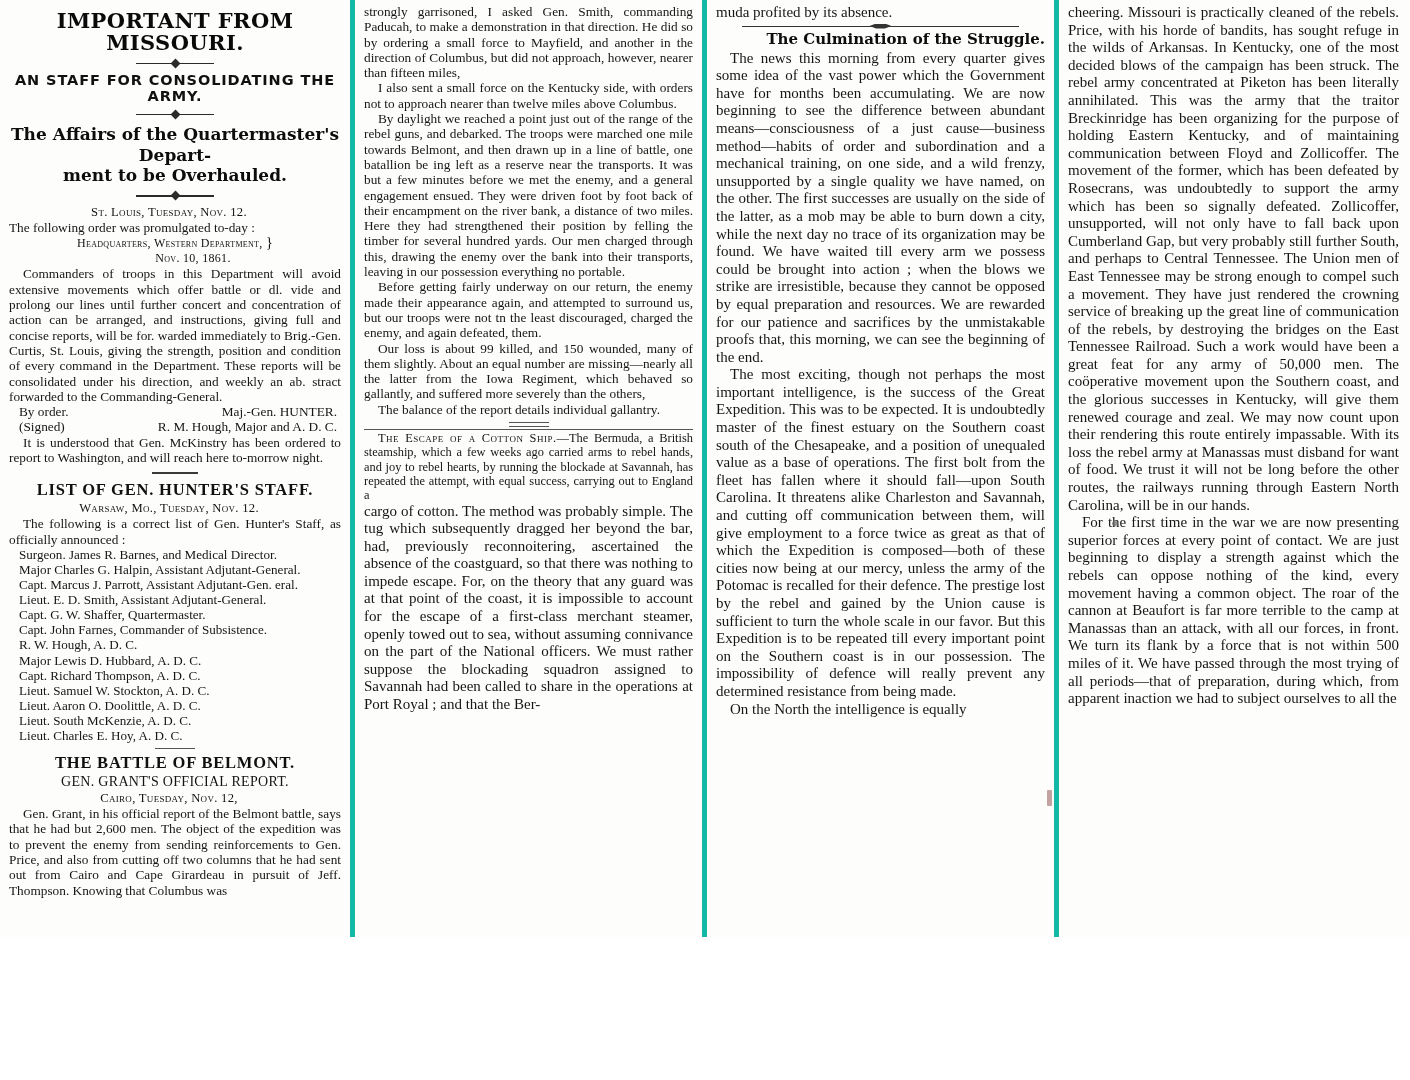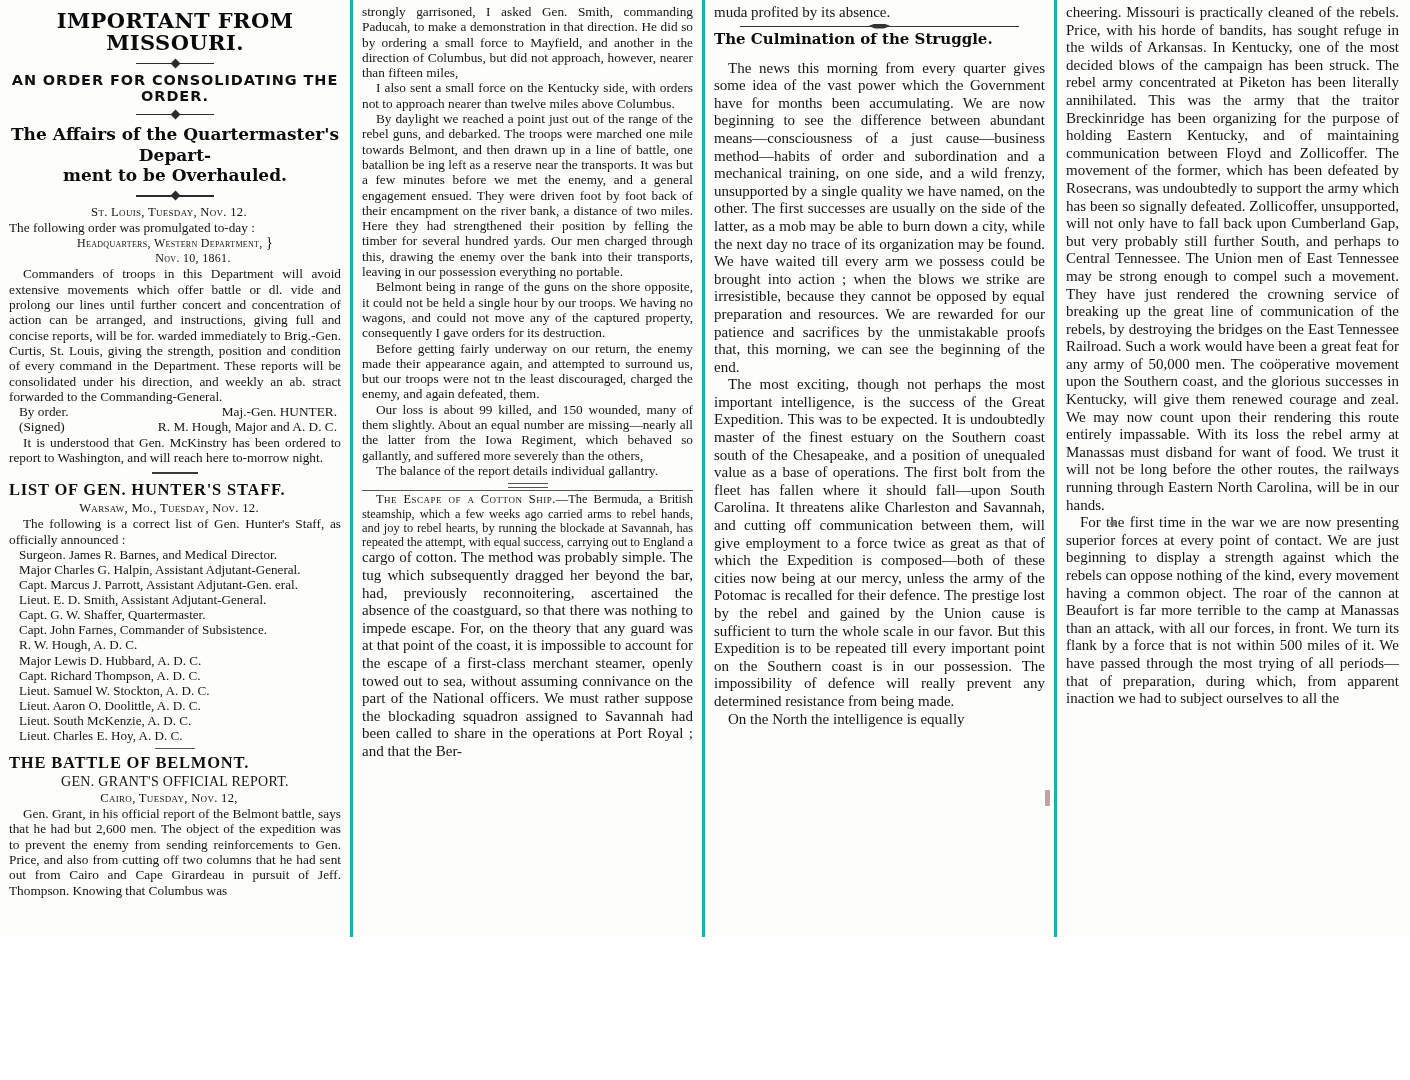--- a/index.html
+++ b/index.html
@@ -22,21 +22,21 @@
     display: flex;
     box-sizing: border-box;
   }
   .col {
     width: 352px;
     box-sizing: border-box;
     padding: 4px 9px 0 9px;
     position: relative;
     overflow: hidden;
   }
-  .col + .col { border-left: 3px solid #14b8a6; }
+  .col + .col { border-left: 5px solid #14b8a6; }
   .col-1 { width: 350px; }
   .col-4 { width: 354px; }
 
   
   .hl-1 {
     font-family: "DejaVu Serif", "Liberation Serif", serif;
     font-weight: bold;
     font-size: 21px;
     letter-spacing: 0.4px;
     text-align: center;
@@ -59,38 +59,39 @@
     font-weight: bold;
     font-size: 17px;
     text-align: center;
     line-height: 1.22;
     margin: 0;
     color: #0d0d0d;
   }
   .sec-head {
     font-family: "Liberation Serif", serif;
     font-size: 16.5px;
+    text-align: center;
     letter-spacing: 0.8px;
     margin: 3px 0 1px 0;
     color: #101010;
   }
   .sec-sub {
     font-family: "Liberation Serif", serif;
     font-size: 14px;
     text-align: center;
     letter-spacing: 0.9px;
     margin: 0 0 1px 0;
     color: #141414;
   }
   .subhead-bold {
     font-family: "DejaVu Serif", "Liberation Serif", serif;
     font-weight: bold;
     font-size: 15px;
-    text-align: left;
-    margin: 2px 0 12px 0;
+    text-align: right;
+    margin: 2px 0 2px 0;
     color: #0d0d0d;
   }
 
   
   .orn {
     width: 78px;
     height: 9px;
     margin: 5px auto 5px auto;
     position: relative;
   }
@@ -229,21 +230,21 @@
 </style>
 </head>
 <body>
 
 <div class="page">
 
   <div class="col col-1">
 
     <h1 class="hl-1">IMPORTANT FROM MISSOURI.</h1>
     <div class="orn"></div>
-    <h2 class="hl-2">AN ORDER FOR CONSOLIDATING THE ORDER.</h2>
+    <h2 class="hl-2">AN STAFF FOR CONSOLIDATING THE ARMY.</h2>
     <div class="orn"></div>
     <h3 class="hl-3">The Affairs of the Quartermaster's Depart-</h3>
     <h3 class="hl-3">ment to be Overhauled.</h3>
     <div class="orn"></div>
 
     <div class="dateline sc">St. Louis, Tuesday, Nov. 12.</div>
     <p class="body noind">The following order was promulgated to-day :</p>
 
     <div class="order-head sc">
       <span>Headquarters, Western Department,</span>
@@ -291,21 +292,20 @@
     <h4 class="sec-head">THE BATTLE OF BELMONT.</h4>
     <div class="sec-sub sc">GEN. GRANT'S OFFICIAL REPORT.</div>
     <div class="dateline sc">Cairo, Tuesday, Nov. 12,</div>
     <p class="body">Gen. Grant, in his official report of the Belmont battle, says that he had but 2,600 men.  The object of the expedition was to prevent the enemy from sending reinforcements to Gen. Price, and also from cutting off two columns that he had sent out from Cairo and Cape Girardeau in pursuit of Jeff. Thompson.  Knowing that Columbus was</p>
   </div>
 
   <div class="col col-2">
     <p class="body noind">strongly garrisoned, I asked Gen. Smith, commanding Paducah, to make a demonstration in that direction.  He did so by ordering a small force to Mayfield, and another in the direction of Columbus, but did not approach, however, nearer than fifteen miles,</p>
     <p class="body">I also sent a small force on the Kentucky side, with orders not to approach nearer than twelve miles above Columbus.</p>
     <p class="body">By daylight we reached a point just out of the range of the rebel guns, and debarked.  The troops were marched one mile towards Belmont, and then drawn up in a line of battle, one batallion be ing left as a reserve near the transports.  It was but a few minutes before we met the enemy, and a general engagement ensued.  They were driven foot by foot back of their encampment on the river bank, a distance of two miles.  Here they had strengthened their position by felling the timber for several hundred yards.  Our men charged through this, drawing the enemy over the bank into their transports, leaving in our possession everything no portable.</p>
-    <p class="body">Belmont being in range of the guns on the shore opposite, it could not be held a single hour by our troops.  We having no wagons, and could not move any of the captured property, consequently I gave orders for its destruction.</p>
     <p class="body">Before getting fairly underway on our return, the enemy made their appearance again, and attempted to surround us, but our troops were not tn the least discouraged, charged the enemy, and again defeated, them.</p>
     <p class="body">Our loss is about 99 killed, and 150 wounded, many of them slightly.  About an equal number are missing—nearly all the latter from the Iowa Regiment, which behaved so gallantly, and suffered more severely than the others,</p>
     <p class="body">The balance of the report details individual gallantry.</p>
 
     <div class="rule-thin"></div>
     <hr class="hr-full">
     <div class="rule-thin" style="margin-top:-9px"></div>
 
     <p class="body small"><span class="runhead">The Escape of a Cotton Ship.</span><span>—</span><span>The Bermuda, a British steamship, which a few weeks ago carried arms to rebel hands, and joy to rebel hearts, by running the blockade at Savannah, has repeated the attempt, with equal success, carrying out to England a</span></p>
 

